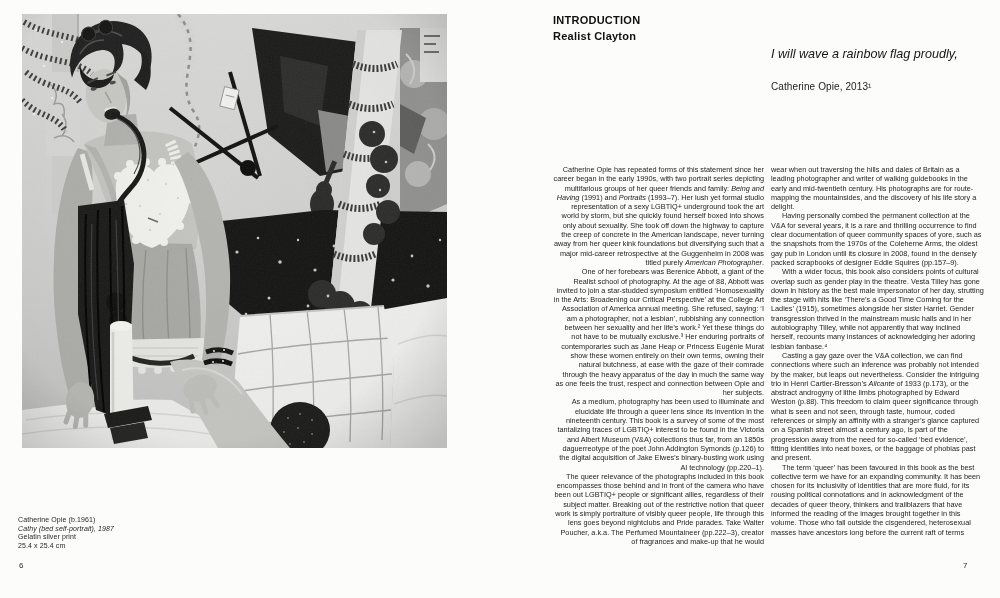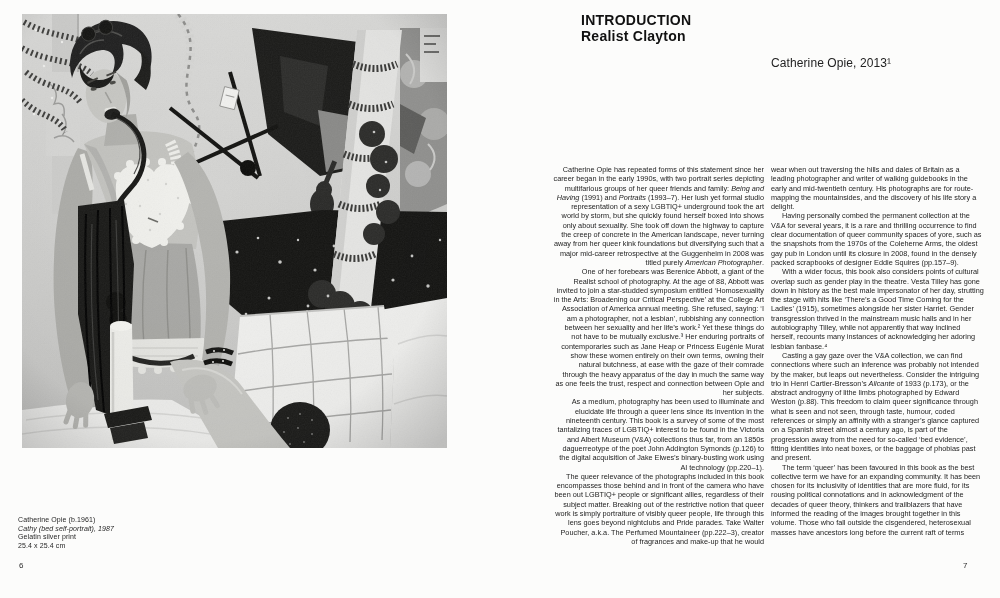--- a/index.html
+++ b/index.html
@@ -10,23 +10,23 @@
   }
   
   .photo{position:absolute;left:22px;top:14px;width:425px;height:434px;margin:0;}
   .photo svg{display:block;width:100%;height:100%;}
   .caption{position:absolute;left:18px;top:516px;font-size:7px;line-height:8.7px;color:#262626;letter-spacing:.1px;}
   .caption .it{font-style:italic;}
   .folio{position:absolute;font-size:8px;color:#2c2c2c;}
   .folio-left{left:19px;top:561px;}
   .folio-right{left:963px;top:561px;}
   
-  .heading{position:absolute;left:553px;top:13px;font-size:14px;font-weight:700;line-height:15.6px;letter-spacing:.25px;color:#111;margin-left:28px;}
+  .heading{position:absolute;left:553px;top:13px;font-size:11px;font-weight:700;line-height:15.6px;letter-spacing:.25px;color:#111;}
   .pullquote{position:absolute;left:771px;top:46px;width:222px;margin:0;font-style:italic;font-size:12.6px;line-height:16.8px;color:#161616;}
-  .pullquote .attr{margin-top:9px;font-style:normal;font-size:12px;letter-spacing:.1px;color:#222;}
+  .pullquote .attr{margin-top:16px;font-style:normal;font-size:10px;letter-spacing:.1px;color:#222;}
   .col{position:absolute;top:165px;font-size:7.3px;line-height:9.3px;color:#1d1d1d;}
   .col1{left:553px;width:211px;text-align:right;}
   .col2{left:771px;width:214px;}
   .col p{margin:0;}
   .col p + p{text-indent:11px;}
 </style>
 </head>
 <body>
 
 <div class="spread">
@@ -364,20 +364,21 @@
     <div class="folio folio-left">6</div>
   </section>
 
   <section>
     <header class="heading">
       <div>INTRODUCTION</div>
       <div>Realist Clayton</div>
     </header>
 
     <blockquote class="pullquote">
+      <div>I will wave a rainbow flag proudly,</div>
       <div class="attr">Catherine Opie, 2013¹</div>
     </blockquote>
 
     <div class="col col1">
         <p>Catherine Opie has repeated forms of this statement since her career began in the early 1990s, with two portrait series depicting multifarious groups of her queer friends and family: <i>Being and Having</i> (1991) and <i>Portraits</i> (1993–7). Her lush yet formal studio representation of a sexy LGBTIQ+ underground took the art world by storm, but she quickly found herself boxed into shows only about sexuality. She took off down the highway to capture the creep of concrete in the American landscape, never turning away from her queer kink foundations but diversifying such that a major mid-career retrospective at the Guggenheim in 2008 was titled purely <i>American Photographer</i>.</p>
         <p>One of her forebears was Berenice Abbott, a giant of the Realist school of photography. At the age of 88, Abbott was invited to join a star-studded symposium entitled ‘Homosexuality in the Arts: Broadening our Critical Perspective’ at the College Art Association of America annual meeting. She refused, saying: ‘I am a photographer, not a lesbian’, rubbishing any connection between her sexuality and her life’s work.² Yet these things do not have to be mutually exclusive.³ Her enduring portraits of contemporaries such as Jane Heap or Princess Eugénie Murat show these women entirely on their own terms, owning their natural butchness, at ease with the gaze of their comrade through the heavy apparatus of the day in much the same way as one feels the trust, respect and connection between Opie and her subjects.</p>
         <p>As a medium, photography has been used to illuminate and elucidate life through a queer lens since its invention in the nineteenth century. This book is a survey of some of the most tantalizing traces of LGBTIQ+ interest to be found in the Victoria and Albert Museum (V&amp;A) collections thus far, from an 1850s daguerreotype of the poet John Addington Symonds (p.126) to the digital acquisition of Jake Elwes’s binary-busting work using AI technology (pp.220–1).</p>
         <p>The queer relevance of the photographs included in this book encompasses those behind and in front of the camera who have been out LGBTIQ+ people or significant allies, regardless of their subject matter. Breaking out of the restrictive notion that queer work is simply portraiture of visibly queer people, life through this lens goes beyond nightclubs and Pride parades. Take Walter Poucher, a.k.a. The Perfumed Mountaineer (pp.222–3), creator of fragrances and make-up that he would</p>
       </div>
     <div class="col col2">

